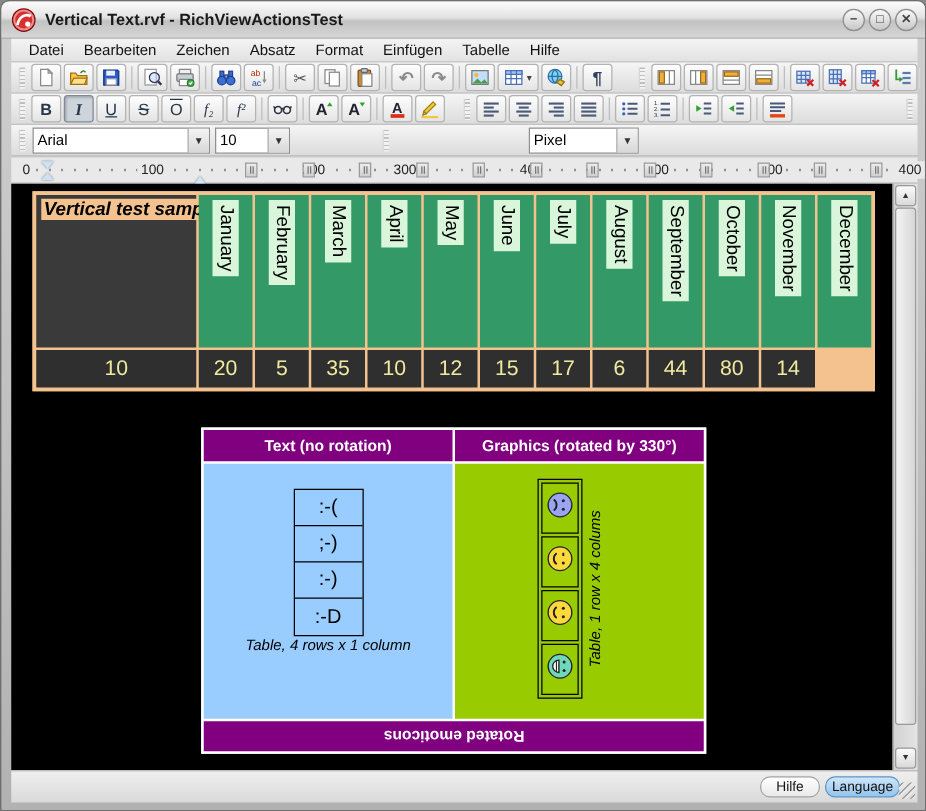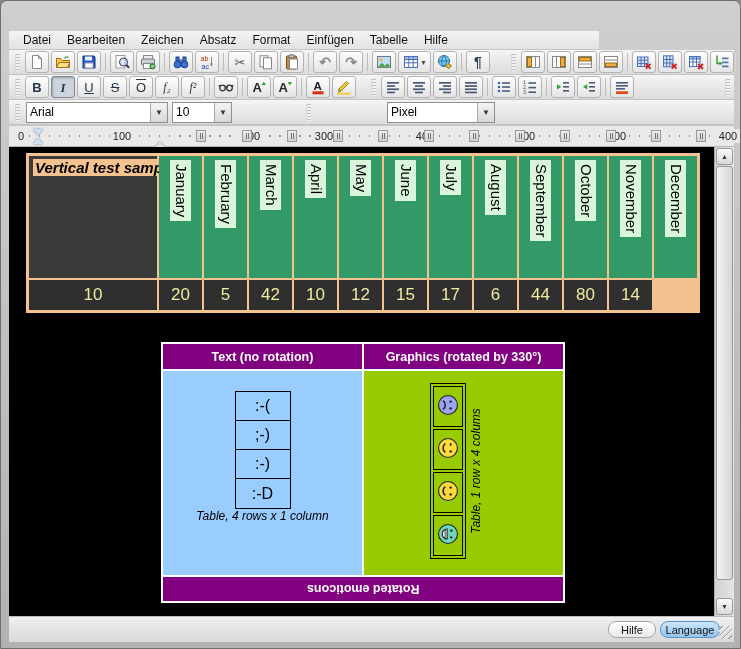--- a/index.html
+++ b/index.html
@@ -20,21 +20,21 @@
   .titletext{ font-size:13px; font-weight:bold; color:#1a1a1a; }
   .winctrls{ position:absolute; right:8px; top:6px; display:flex; gap:3px; }
   .wbtn{
     width:18px; height:18px; border-radius:50%;
     background:linear-gradient(#fafafa,#c6c6c6);
     border:1px solid #8d8d8d; color:#444; font-size:10px; line-height:15px;
     text-align:center; font-weight:bold; cursor:default;
   }
   
   .menubar{
-    position:absolute; left:8px; top:30px; width:590px; height:19px;
+    position:absolute; left:8px; top:30px; width:725px; height:19px;
     background:linear-gradient(#f4f4f4,#e2e2e2); border-bottom:1px solid #c6c6c6;
     display:flex; align-items:center; padding-left:6px;
   }
   .menu-item{ font-size:12px; color:#111; padding:0 8px; line-height:19px; }
   
   .tbrow{
     position:absolute; left:8px; width:725px; height:25px;
     background:linear-gradient(#f5f5f5,#dcdcdc); border-bottom:1px solid #c2c2c2;
     display:flex; align-items:center;
   }
@@ -179,20 +179,36 @@
   .grip-corner{
     position:absolute; right:2px; bottom:3px; width:13px; height:13px;
     background:repeating-linear-gradient(135deg,transparent 0 2px,#9f9f9f 2px 3px,#e8e8e8 3px 4.5px);
   }
 </style>
 </head>
 <body>
 
 <div class="window">
 
+  <div class="titlebar">
+    <span class="appicon">
+      <svg viewBox="0 0 20 20">
+          <circle cx="10" cy="10" r="9" fill="#d83030" stroke="#801010"></circle>
+          <circle cx="10" cy="10" r="7.6" fill="none" stroke="#ffffff" stroke-opacity=".45" stroke-width="1.6"></circle>
+          <path d="M5 14c1-6.5 6.5-9.5 10.5-7" fill="none" stroke="#fff" stroke-width="2.2"></path>
+          <circle cx="13.2" cy="13.2" r="2.1" fill="#fff"></circle>
+        </svg>
+    </span>
+    <span class="titletext">Vertical Text.rvf - RichViewActionsTest</span>
+    <span class="winctrls">
+      <span class="wbtn">−</span>
+      <span class="wbtn">□</span>
+      <span class="wbtn">✕</span>
+    </span>
+  </div>
 
   <div class="menubar">
       <span class="menu-item">Datei</span>
       <span class="menu-item">Bearbeiten</span>
       <span class="menu-item">Zeichen</span>
       <span class="menu-item">Absatz</span>
       <span class="menu-item">Format</span>
       <span class="menu-item">Einfügen</span>
       <span class="menu-item">Tabelle</span>
       <span class="menu-item">Hilfe</span>
@@ -613,21 +629,21 @@
     <div class="tgrip"></div>
     <div class="combo" style="width:142px">
       <span class="cval">Arial</span>
       <span class="cdd">▼</span>
     </div>
     <div class="combo" style="width:60px">
       <span class="cval">10</span>
       <span class="cdd">▼</span>
     </div>
     <div class="tgrip" style="margin-left:72px"></div>
-    <div class="combo" style="width:108px; margin-left:72px">
+    <div class="combo" style="width:88px; margin-left:108px">
       <span class="cval">Pixel</span>
       <span class="cdd">▼</span>
     </div>
   </div>
 
   <div class="ruler" id="ruler">
     <div class="rdots"></div>
     <div class="ind-marker">
         <div class="t"></div>
         <div class="b"></div>
@@ -735,21 +751,21 @@
           <div class="scell">
             <span>10</span>
           </div>
           <div class="scell">
             <span>20</span>
           </div>
           <div class="scell">
             <span>5</span>
           </div>
           <div class="scell">
-            <span>42</span>
+            <span>35</span>
           </div>
           <div class="scell">
             <span>10</span>
           </div>
           <div class="scell">
             <span>12</span>
           </div>
           <div class="scell">
             <span>15</span>
           </div>

